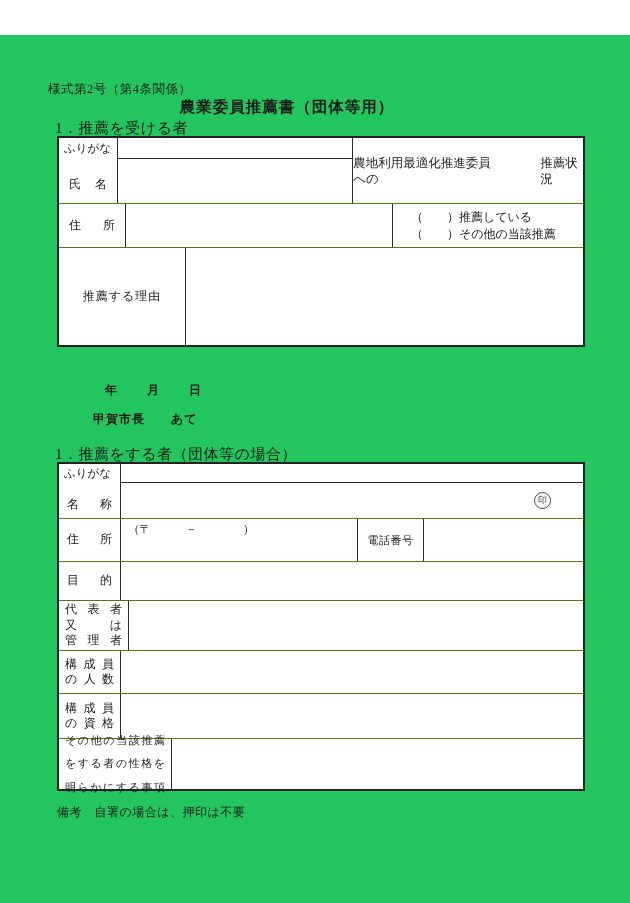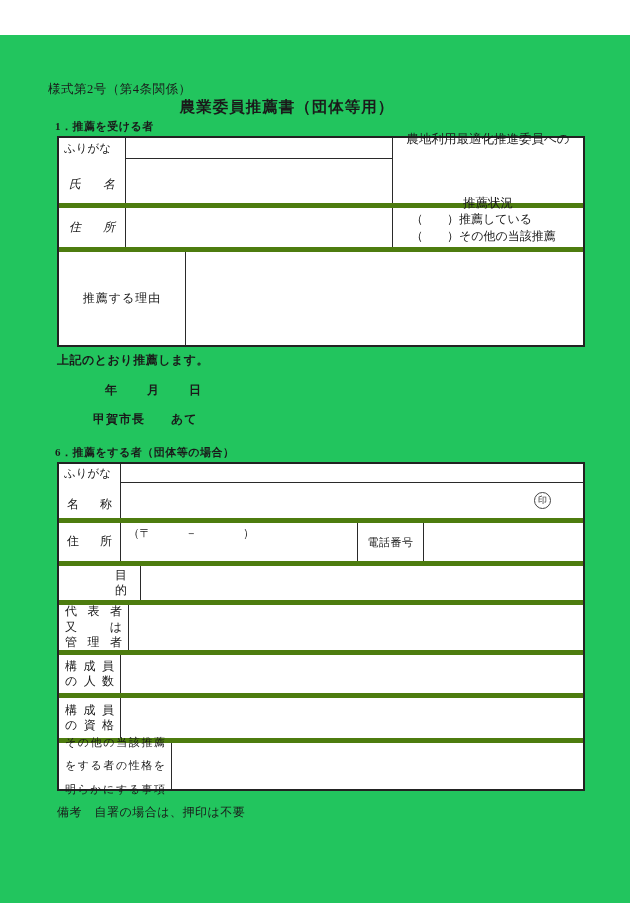--- a/index.html
+++ b/index.html
@@ -14,65 +14,65 @@
     overflow: hidden;
     margin-top: 35px;
   }
   .abs { position: absolute; }
   .style-number { left: 48px; top: 46px; font-size: 12.5px; letter-spacing: 0.5px; }
   .doc-title {
     left: 0; top: 62px; width: 574px;
     text-align: center; font-size: 15.5px; font-weight: bold; letter-spacing: 1px;
     margin: 0;
   }
-  .sec-heading { font-weight: bold; font-size: 11px; letter-spacing: 0.5px; }
+  .sec-heading { font-weight: normal; font-size: 15px; letter-spacing: 0.5px; }
   .s1 { left: 55px; top: 84px; }
   .s2 { left: 55px; top: 410px; }
   .statement { left: 57px; top: 317px; font-weight: bold; letter-spacing: 0.5px; }
   .date-line { left: 105px; top: 347px; font-weight: bold; letter-spacing: 2px; }
   .addressee { left: 93px; top: 376px; font-weight: bold; letter-spacing: 1px; }
   .remark { left: 57px; top: 769px; font-size: 12px; letter-spacing: 0.5px; }
 
   .table {
     position: absolute;
     border: 2px solid #222222;
     box-sizing: border-box;
     background: #ffffff;
   }
   .t1 { left: 57px; top: 101px; width: 528px; }
   .t2 { left: 57px; top: 427px; width: 528px; }
   .trow { display: flex; box-sizing: border-box; }
-  .bt { border-top: 5px solid #4d7c0f; }
+  .bt { border-top: 1px solid #4d7c0f; }
   .br { border-right: 1px solid #2a2a2a; }
   .cell { box-sizing: border-box; }
   .flex1 { flex: 1 1 auto; }
 
   
   .lblcol {
     display: flex; flex-direction: column; justify-content: center;
     box-sizing: border-box; font-size: 12px;
   }
   .jline { text-align: justify; text-align-last: justify; line-height: 15.5px; }
-  .pad10 { padding: 0 10px; font-style: italic; }
+  .pad10 { padding: 0 10px; }
   .pad8  { padding: 0 8px; }
   .pad6  { padding: 0 6px; }
 
   
   .mergecol { display: flex; flex-direction: column; box-sizing: border-box; gap: 8px; }
   .fu-lbl { height: 21px; display: flex; align-items: center; padding-left: 5px; font-size: 11.5px; }
   .nm-lbl { flex: 1; display: flex; flex-direction: column; justify-content: center; }
 
   
   .midstack { display: flex; flex-direction: column; box-sizing: border-box; }
   .fu-strip { height: 21px; border-bottom: 1px solid #2a2a2a; box-sizing: border-box; }
   .nm-strip { flex: 1; display: flex; align-items: center; justify-content: flex-end; padding-right: 32px; }
 
   .status-header {
-    display: flex; flex-direction: column; justify-content: center; align-items: center;
-    font-size: 12.5px; line-height: 16px; text-align: center; gap: 48px;
+    display: flex; flex-direction: row; justify-content: center; align-items: center;
+    font-size: 12.5px; line-height: 16px; text-align: left; gap: 48px;
   }
   .status-options {
     display: flex; flex-direction: column; justify-content: center;
     padding-left: 18px; font-size: 12px; line-height: 17px;
   }
   .reason-lbl { display: flex; align-items: center; justify-content: center; font-size: 12px; letter-spacing: 1px; }
 
   .addr-cell { padding: 3px 7px; font-size: 11.5px; box-sizing: border-box; }
   .phone-lbl { display: flex; align-items: center; justify-content: center; font-size: 11px; letter-spacing: 0.5px; }
 
@@ -123,25 +123,24 @@
         <div>（　　）その他の当該推薦</div>
       </div>
     </div>
 
     <div class="trow bt" style="height:98px;">
       <div class="cell reason-lbl br" style="width:127px;">推薦する理由</div>
       <div class="cell flex1"></div>
     </div>
   </div>
 
-  <div class="abs statement">上記のとおり推薦します。</div>
   <div class="abs date-line">年　　月　　日</div>
   <div class="abs addressee">甲賀市長　　あて</div>
 
-  <div class="abs sec-heading s2">6．推薦をする者（団体等の場合）</div>
+  <div class="abs sec-heading s2">1．推薦をする者（団体等の場合）</div>
 
   <div class="table t2">
 
     <div class="trow" style="height:54px;">
       <div class="cell mergecol br" style="width:62px;">
         <div class="fu-lbl" style="height:19px;">ふりがな</div>
         <div class="nm-lbl">
           <div class="jline pad8">名称</div>
         </div>
       </div>
@@ -158,21 +157,21 @@
         <div class="jline pad8">住所</div>
       </div>
       <div class="cell addr-cell br" style="width:237px;">
         <span>（〒　　　－　　　　）</span>
       </div>
       <div class="cell phone-lbl br" style="width:66px;">電話番号</div>
       <div class="cell flex1"></div>
     </div>
 
     <div class="trow bt" style="height:39px;">
-      <div class="cell lblcol br" style="width:82px;padding-left:48px;">
+      <div class="cell lblcol br" style="width:62px;">
         <div class="jline pad8">目的</div>
       </div>
       <div class="cell flex1"></div>
     </div>
 
     <div class="trow bt" style="height:50px;">
       <div class="cell lblcol br" style="width:70px;">
         <div class="jline pad6">代表者</div>
         <div class="jline pad6">又は</div>
         <div class="jline pad6">管理者</div>

